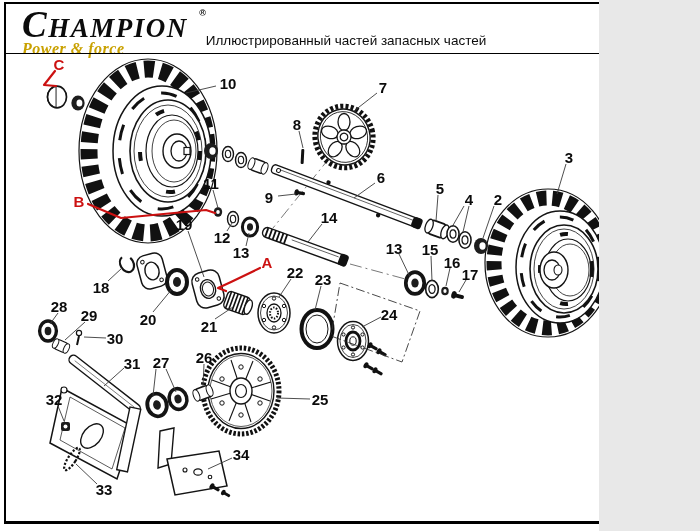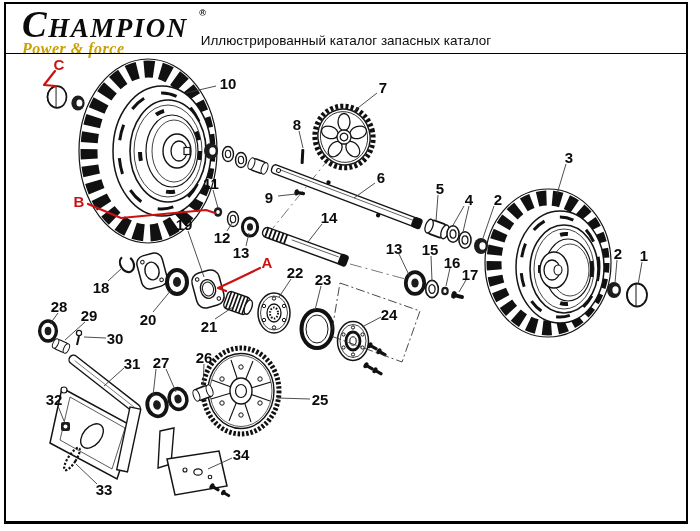--- a/index.html
+++ b/index.html
@@ -1,16 +1,16 @@
 <!DOCTYPE html>
 <html style="--accent-red: #cc1111; --logo-gold: #c9a100;"><head>
 <meta charset="utf-8">
 <style>
   html,body{margin:0;padding:0;background:#e8e8e8;}
-  .page{position:relative;width:700px;height:531px;background:#fff;overflow:hidden;
+  .page{position:relative;width:599px;height:531px;background:#fff;overflow:hidden;
         font-family:"Liberation Sans",sans-serif;color:#0b0b0b;}
   .frame{position:absolute;left:4px;top:2px;width:680px;height:517px;
          border:2px solid #000;border-bottom-width:3px;pointer-events:none;}
   .separator{position:absolute;left:5px;top:53px;width:681px;border-top:1.6px solid #000;}
   .logo{position:absolute;left:22px;top:6px;width:176px;}
   .brand{font-family:"Liberation Serif",serif;font-style:italic;font-weight:bold;
          font-size:27px;letter-spacing:1.5px;line-height:1;white-space:nowrap;}
   .brand::first-letter{font-size:37px;}
   .reg{position:absolute;top:2px;right:-8px;font-size:9px;font-family:"Liberation Sans",sans-serif;
        font-style:normal;font-weight:bold;}
@@ -32,21 +32,21 @@
 
 <div class="page">
 
   <div class="frame"></div>
 
   <div class="logo">
     <div class="brand">CHAMPION</div>
     <span class="reg">®</span>
     <div class="tagline">Power &amp; force</div>
   </div>
-  <div class="title">Иллюстрированный каталог запасных каталог</div>
+  <div class="title">Иллюстрированный частей запасных частей</div>
   <div class="separator"></div>
 
   <svg class="diagram" width="700" height="531" viewBox="0 0 700 531">
     <defs>
       <g id="washer">
           <ellipse rx="5.5" ry="7.5" fill="#fff" stroke="#141414" stroke-width="1.4"></ellipse>
           <ellipse rx="2.7" ry="3.8" fill="#fff" stroke="#141414" stroke-width="1.1"></ellipse>
         </g>
       <g id="nutF">
           <ellipse rx="7" ry="8" fill="#1d1d1d"></ellipse>

